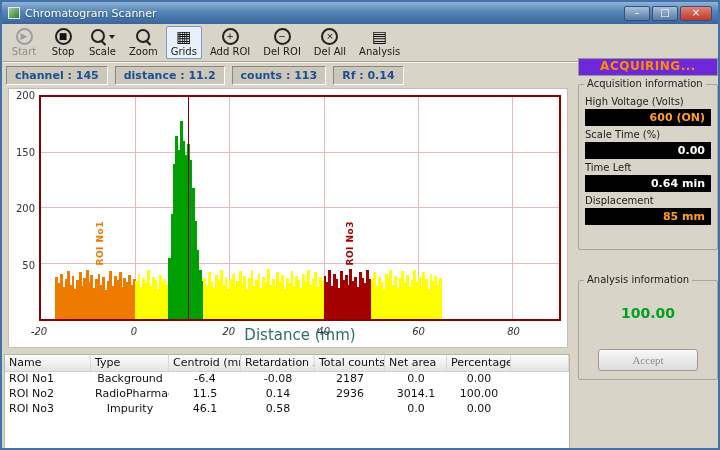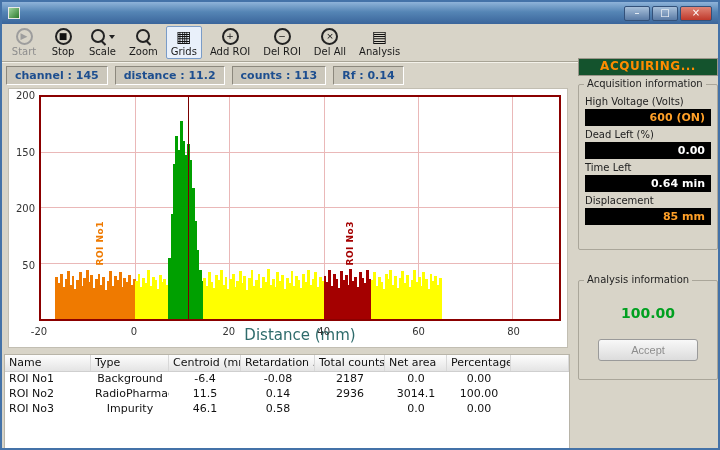--- a/index.html
+++ b/index.html
@@ -38,46 +38,47 @@
   .statbox { background: #cbc7bb; border-top: 1px solid #8c887d; border-left: 1px solid #8c887d; border-bottom: 1px solid #fff; border-right: 1px solid #fff; padding: 2px 8px; color: #1d4e8f; font-weight: bold; font-size: 11px; white-space: nowrap; }
   
   .chart-panel { position: absolute; left: 6px; top: 86px; width: 560px; height: 260px; background: #fff; border: 1px solid #c2beb2; }
   #plot { position: absolute; left: 30px; top: 6px; width: 522px; height: 226px; border: 2px solid #8b0000; background: #fff; overflow: hidden; }
   .bar { position: absolute; bottom: 0; }
   .hgrid { position: absolute; left: 0; right: 0; height: 1px; background: #eab8b8; }
   .vgrid { position: absolute; top: 0; bottom: 0; width: 1px; background: #eab8b8; }
   .cursor-line { position: absolute; top: 0; bottom: 0; width: 1px; background: #7a0000; z-index: 6; }
   .roi-label { position: absolute; writing-mode: vertical-rl; transform: rotate(180deg); font-size: 9px; font-weight: bold; z-index: 5; letter-spacing: 0.5px; white-space: nowrap; }
   .ytick { position: absolute; width: 24px; text-align: right; font-size: 10px; color: #333; }
-  .xtick { position: absolute; width: 30px; text-align: center; font-size: 10px; color: #333; }
+  .xtick { position: absolute; width: 30px; text-align: center; font-size: 10px; color: #333; font-style: italic; }
   .xaxis-label { position: absolute; left: 30px; width: 522px; text-align: center; bottom: 3px; font-size: 15px; color: #2e6b6b; }
   
   .right-panel { position: absolute; left: 576px; top: 56px; width: 140px; height: 390px; }
-  .acquiring { height: 18px; background: #14532d; border: 1px solid #9a968a; text-align: center; color: #ff8c00; font-weight: bold; font-size: 12px; line-height: 15px; letter-spacing: 0.5px; }
+  .acquiring { height: 18px; background: #6d28d9; border: 1px solid #9a968a; text-align: center; color: #ff8c00; font-weight: bold; font-size: 12px; line-height: 15px; letter-spacing: 0.5px; }
   .groupbox { position: absolute; left: 0; width: 140px; border: 1px solid #aaa69a; border-radius: 2px; padding: 8px 6px 4px 6px; }
   .gb-title { position: absolute; top: -7px; left: 5px; background: #d8d4c8; padding: 0 3px; font-size: 10px; color: #222; white-space: nowrap; }
   #gb-acq { top: 26px; height: 166px; }
   .field-label { font-size: 10px; color: #222; margin-top: 3px; }
   .field-value { height: 17px; background: #000; color: #fff; font-size: 11px; font-weight: bold; text-align: right; padding: 2px 6px; line-height: 13px; margin-top: 2px; }
   #gb-ana { top: 222px; height: 100px; }
   .ana-value { text-align: center; font-size: 14px; font-weight: bold; margin-top: 16px; }
-  .accept-btn { display: block; margin: 18px auto 0 auto; width: 100px; height: 22px; background: linear-gradient(#f8f8f8, #dcdcdc); border: 1px solid #9a9a9a; border-radius: 3px; color: #8d8d8d; font-size: 11px; font-family: Liberation Sans, sans-serif; }
+  .accept-btn { display: block; margin: 28px auto 0 auto; width: 100px; height: 22px; background: linear-gradient(#f8f8f8, #dcdcdc); border: 1px solid #9a9a9a; border-radius: 3px; color: #8d8d8d; font-size: 11px; font-family: Liberation Serif, serif; }
   
   .table-panel { position: absolute; left: 2px; top: 352px; width: 566px; height: 95px; background: #fff; border: 1px solid #b8b4a8; overflow: hidden; font-size: 11px; }
   .thead { display: flex; height: 17px; background: linear-gradient(#fdfdfd, #e4e4e4); border-bottom: 1px solid #cfcfcf; }
   .th { padding: 1px 4px; border-right: 1px solid #d8d8d8; color: #111; white-space: nowrap; overflow: hidden; }
   .trow { display: flex; height: 15px; }
   .td { padding: 0 4px; overflow: hidden; white-space: nowrap; color: #111; }
   .td.num { text-align: center; }
 </style>
 </head>
 <body>
 
 <div class="titlebar">
   <span class="title-icon"></span>
+  <span class="title-text">Chromatogram Scanner</span>
   <span class="win-btns">
     <span class="win-btn">–</span>
     <span class="win-btn">□</span>
     <span class="win-btn close">×</span>
   </span>
 </div>
 
 <div class="toolbar">
   <div class="tbtn disabled">
     <span class="ticon">▶</span>
@@ -319,21 +320,21 @@
     <div class="xtick" style="left: 489.545px; top: 237px;">80</div>
   </div>
 
 <div class="right-panel">
   <div class="acquiring" style="color: rgb(255, 140, 0);">ACQUIRING...</div>
 
   <div class="groupbox" id="gb-acq">
     <span class="gb-title">Acquisition information</span>
     <div class="field-label">High Voltage (Volts)</div>
     <div class="field-value" style="color: rgb(255, 160, 40);">600 (ON)</div>
-    <div class="field-label">Dead Left (%)</div>
+    <div class="field-label">Scale Time (%)</div>
     <div class="field-value" style="color: rgb(255, 255, 255);">0.00</div>
     <div class="field-label">Time Left</div>
     <div class="field-value" style="color: rgb(255, 255, 255);">0.64 min</div>
     <div class="field-label">Displacement</div>
     <div class="field-value" style="color: rgb(255, 160, 40);">85 mm</div>
   </div>
 
   <div class="groupbox" id="gb-ana">
     <span class="gb-title">Analysis information</span>
     <div class="ana-value" style="color: rgb(0, 160, 32);">100.00</div>

